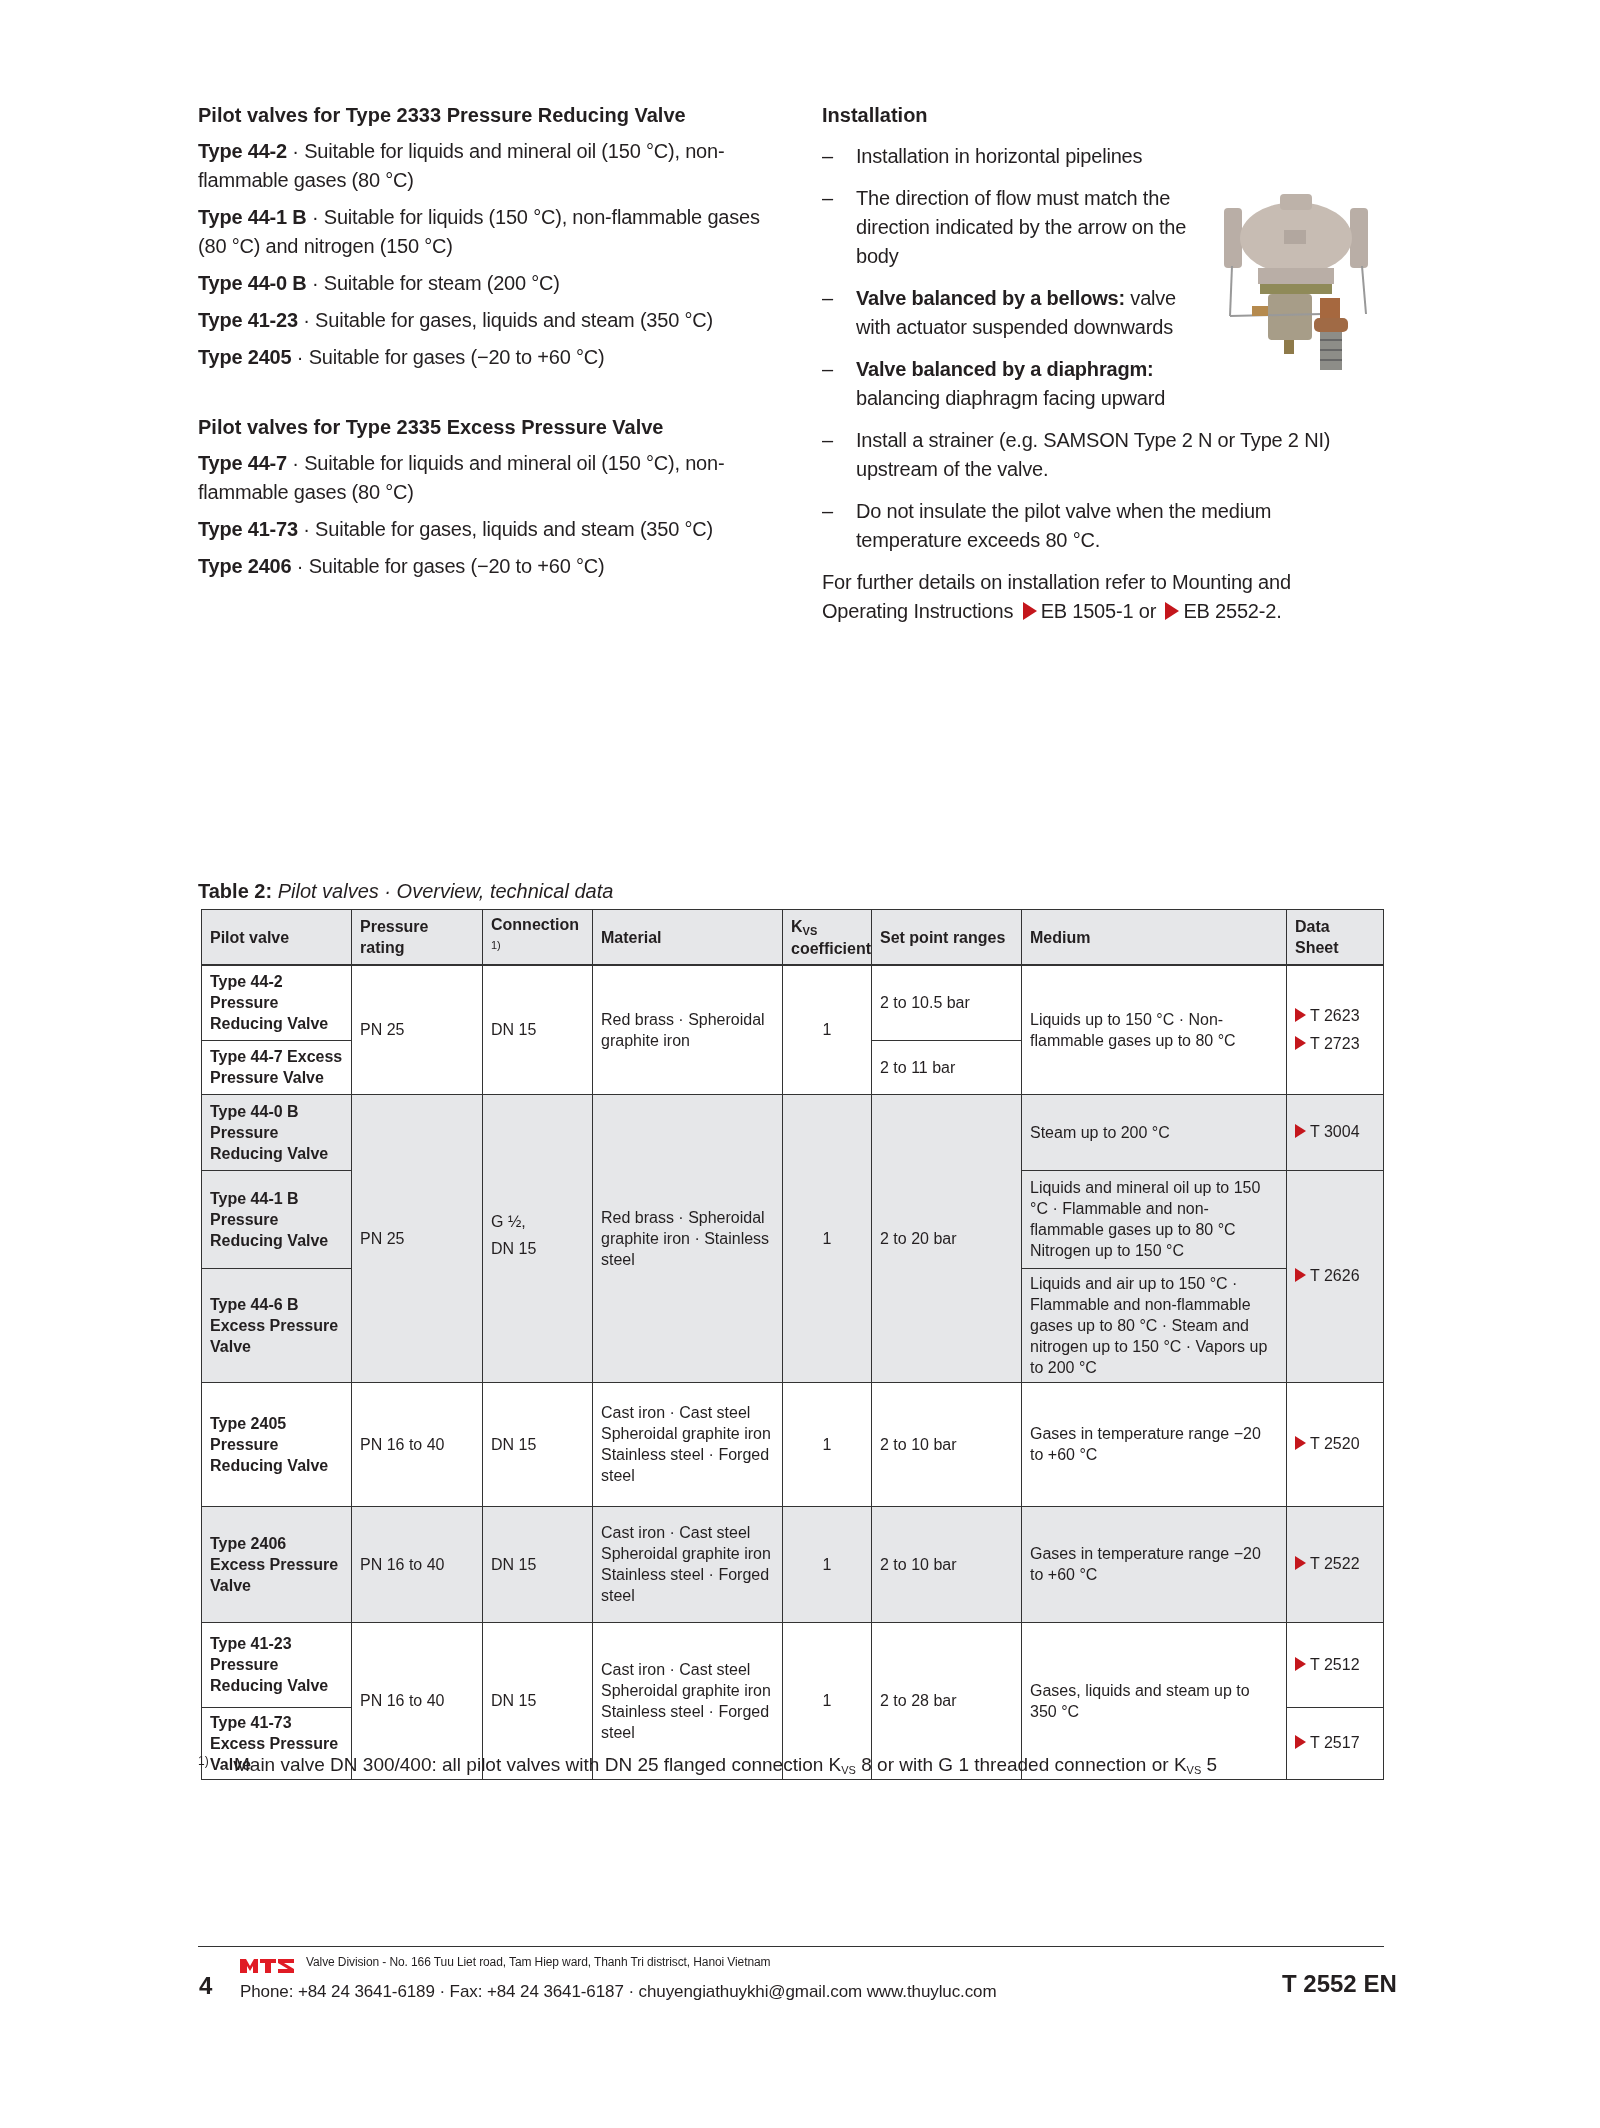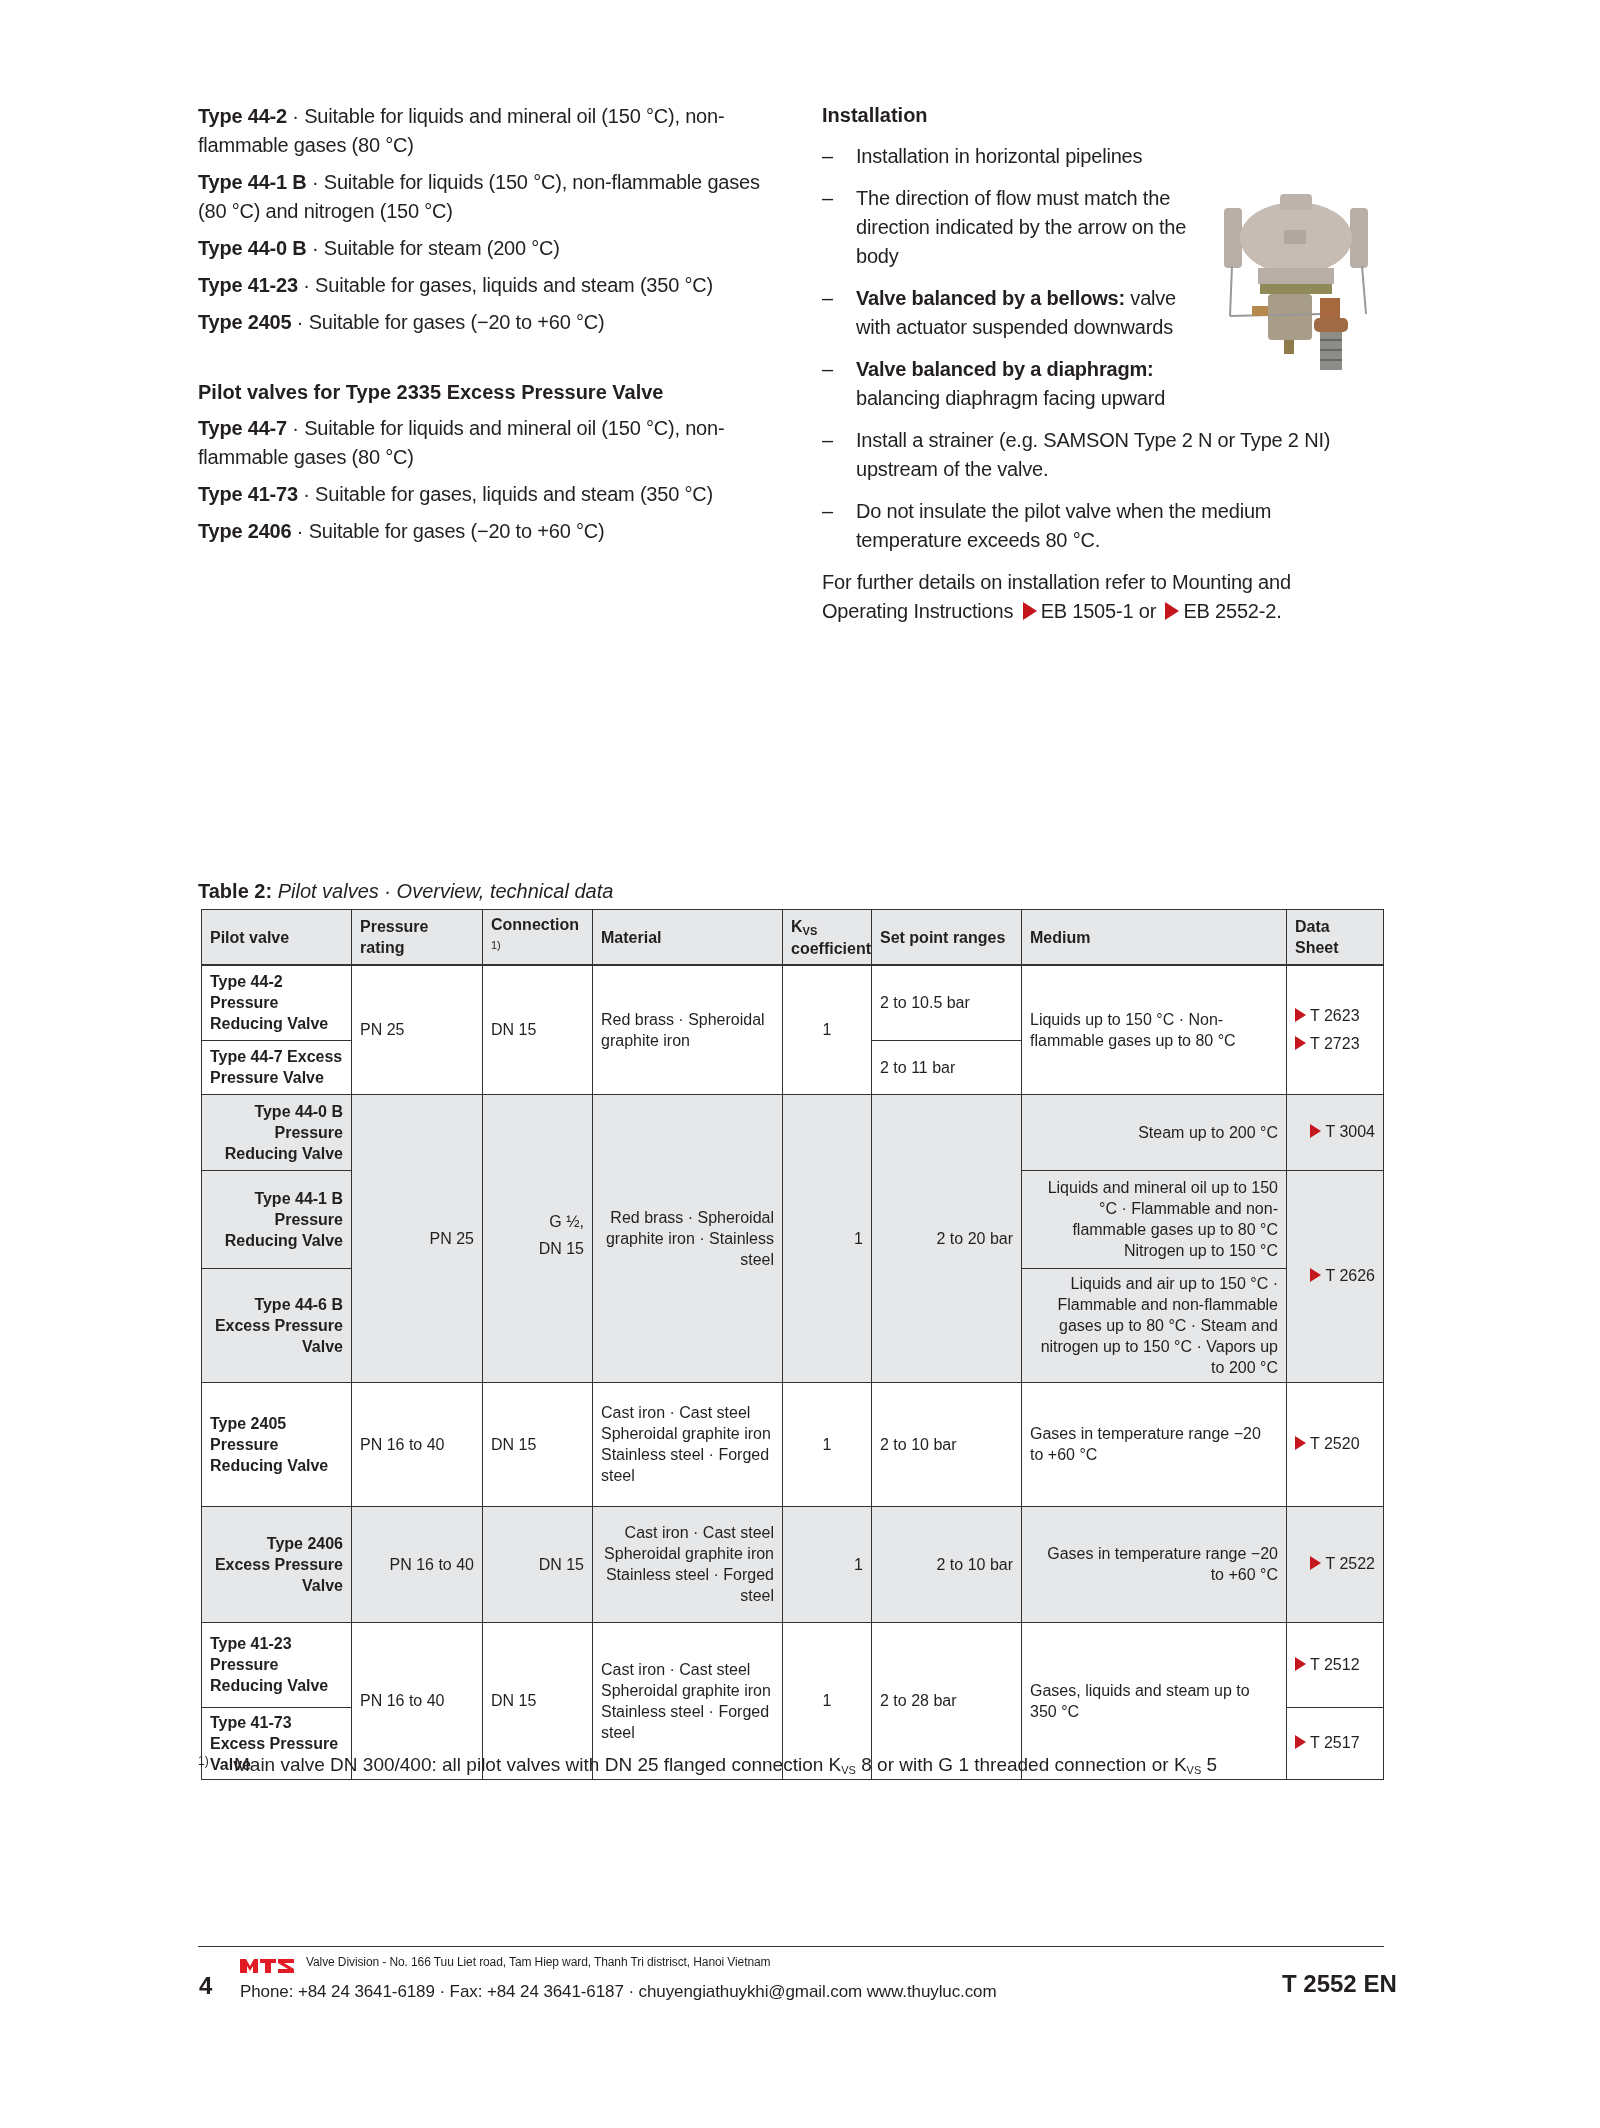--- a/index.html
+++ b/index.html
@@ -28,21 +28,21 @@
 
   
   .tbl-caption { left: 198px; top: 880px; font-size: 20px; }
   .tbl-caption .cap-label { font-weight: bold; }
   .tbl-caption .cap-text { font-style: italic; }
   table.ptab { position: absolute; left: 201px; top: 909px; width: 1182px; border-collapse: collapse; font-size: 16px; line-height: 21px; table-layout: fixed; }
   table.ptab th, table.ptab td { border: 1.5px solid #333; vertical-align: middle; padding: 4px 8px; text-align: left; }
   table.ptab th { background: #e6e7e9; font-weight: bold; height: 46px; border-bottom: 2.5px solid #333; }
   table.ptab td.pv { font-weight: bold; }
   table.ptab td.c { text-align: center; }
-  table.ptab tr.grey td { background: #e6e7e9; text-align: right; }
+  table.ptab tr.grey td { background: #e6e7e9; }
   table.ptab td.ds { white-space: nowrap; }
   .ds-line { display: block; line-height: 28px; }
   .dstri { display: inline-block; width: 0; height: 0; border-top: 7px solid transparent; border-bottom: 7px solid transparent; border-left: 11px solid #c4161c; vertical-align: -1px; margin-right: 4px; }
   .sub { font-size: 11px; vertical-align: -3px; }
   .sup { font-size: 11px; vertical-align: 6px; }
 
   .footnote { left: 198px; top: 1754px; font-size: 19px; display: flex; }
   .footnote .fn-mark { width: 36px; font-size: 12px; vertical-align: top; }
 
   
@@ -50,20 +50,21 @@
   .page-num { left: 199px; top: 1972px; font-size: 24px; font-weight: bold; }
   .logo { left: 240px; top: 1957px; width: 54px; height: 18px; }
   .addr { left: 306px; top: 1955px; font-size: 12px; letter-spacing: -0.1px; }
   .contact { left: 240px; top: 1982px; font-size: 17px; letter-spacing: -0.1px; }
   .doc-code { left: 1282px; top: 1970px; font-size: 24px; font-weight: bold; }
 </style>
 </head>
 <body>
 
 <div class="abs left-col">
+  <div class="sec-title">Pilot valves for Type 2333 Pressure Reducing Valve</div>
   <div class="type-item"><span class="tn">Type 44-2</span><span> · Suitable for liquids and mineral oil (150 °C), non-flammable gases (80 °C)</span></div>
   <div class="type-item"><span class="tn">Type 44-1 B</span><span> · Suitable for liquids (150 °C), non-flammable gases (80 °C) and nitrogen (150 °C)</span></div>
   <div class="type-item"><span class="tn">Type 44-0 B</span><span> · Suitable for steam (200 °C)</span></div>
   <div class="type-item"><span class="tn">Type 41-23</span><span> · Suitable for gases, liquids and steam (350 °C)</span></div>
   <div class="type-item"><span class="tn">Type 2405</span><span> · Suitable for gases (−20 to +60 °C)</span></div>
   <div class="spacer"></div>
   <div class="sec-title">Pilot valves for Type 2335 Excess Pressure Valve</div>
   <div class="type-item"><span class="tn">Type 44-7</span><span> · Suitable for liquids and mineral oil (150 °C), non-flammable gases (80 °C)</span></div>
   <div class="type-item"><span class="tn">Type 41-73</span><span> · Suitable for gases, liquids and steam (350 °C)</span></div>
   <div class="type-item"><span class="tn">Type 2406</span><span> · Suitable for gases (−20 to +60 °C)</span></div>

